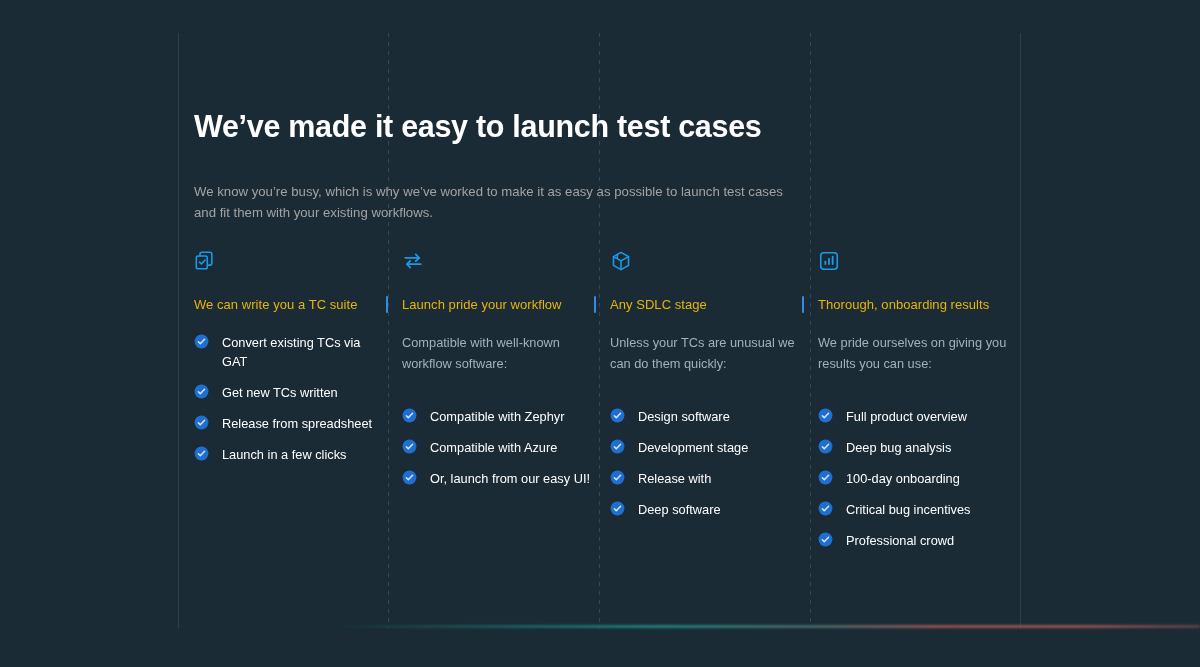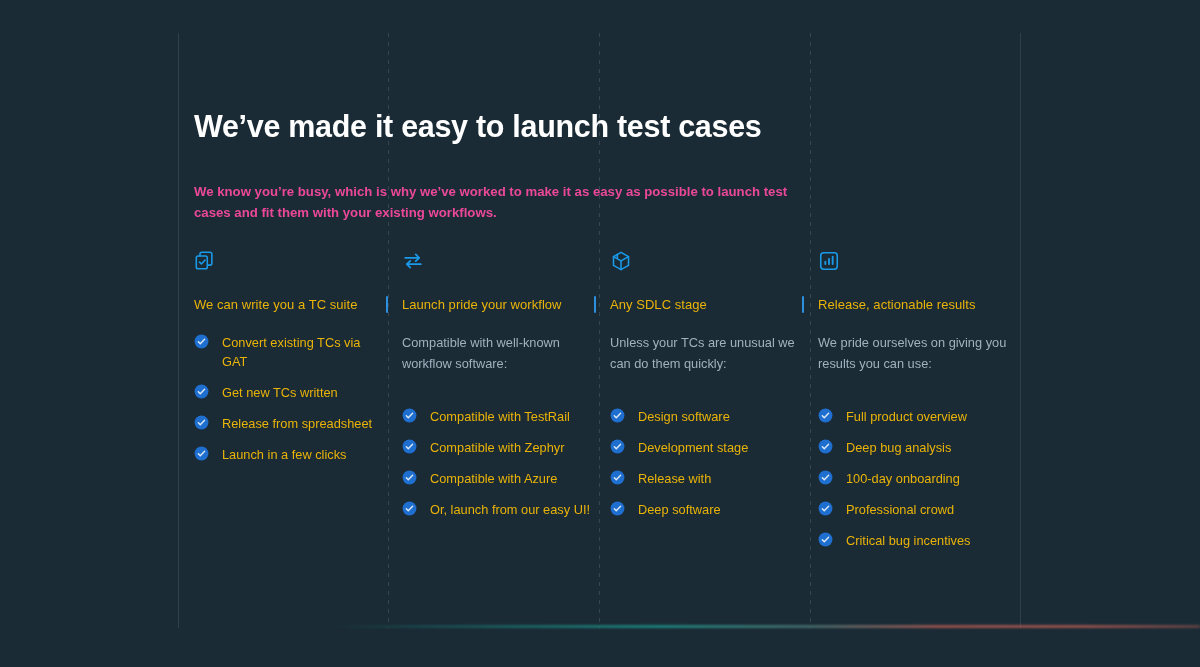--- a/index.html
+++ b/index.html
@@ -83,22 +83,22 @@
     color: #ffffff;
   }
 
   .subhead {
     position: absolute;
     left: 0;
     top: 181px;
     width: 600px;
     font-size: 13.2px;
     line-height: 21px;
-    color: #ec4899;
-    font-weight: bold;
+    color: #a3a3a3;
+    font-weight: normal;
   }
 
   
   .columns {
     position: absolute;
     left: 0;
     top: 250px;
     width: 830px;
     display: flex;
   }
@@ -152,21 +152,21 @@
     list-style: none;
     margin-top: 12px;
   }
 
   .col-list li {
     position: relative;
     padding-left: 28px;
     margin-bottom: 12px;
     font-size: 12.8px;
     line-height: 19px;
-    color: #eab308;
+    color: #ffffff;
     width: 190px;
   }
 
   .check {
     position: absolute;
     left: 0;
     top: 1px;
     width: 15px;
     height: 15px;
   }
@@ -257,29 +257,20 @@
       </div>
       <p class="col-desc">Compatible with well-known workflow software:</p>
       <ul class="col-list">
         <li>
           <span class="check">
             <svg width="15" height="15" viewBox="0 0 16 16">
                 <circle cx="8" cy="8" r="7.4" fill="#1f6fd0"></circle>
                 <path d="M4.6 8.2l2.1 2.2 4.6-4.8" fill="none" stroke="#dce9f4" stroke-width="1.5" stroke-linecap="round" stroke-linejoin="round"></path>
               </svg>
           </span>
-          <span>Compatible with TestRail</span>
-        </li>
-        <li>
-          <span class="check">
-            <svg width="15" height="15" viewBox="0 0 16 16">
-                <circle cx="8" cy="8" r="7.4" fill="#1f6fd0"></circle>
-                <path d="M4.6 8.2l2.1 2.2 4.6-4.8" fill="none" stroke="#dce9f4" stroke-width="1.5" stroke-linecap="round" stroke-linejoin="round"></path>
-              </svg>
-          </span>
           <span>Compatible with Zephyr</span>
         </li>
         <li>
           <span class="check">
             <svg width="15" height="15" viewBox="0 0 16 16">
                 <circle cx="8" cy="8" r="7.4" fill="#1f6fd0"></circle>
                 <path d="M4.6 8.2l2.1 2.2 4.6-4.8" fill="none" stroke="#dce9f4" stroke-width="1.5" stroke-linecap="round" stroke-linejoin="round"></path>
               </svg>
           </span>
           <span>Compatible with Azure</span>
@@ -354,21 +345,21 @@
       <span class="col-icon">
         <svg width="22" height="22" viewBox="0 0 24 24" fill="none" stroke="#1a9ae8" stroke-width="1.7" stroke-linecap="round" stroke-linejoin="round">
           <rect x="3" y="3" width="18" height="18" rx="3.2"></rect>
           <path d="M8 15.4V12.6" stroke-width="2"></path>
           <path d="M12 15.4V9.6" stroke-width="2"></path>
           <path d="M16 15.4V7.4" stroke-width="2"></path>
         </svg>
       </span>
       <div class="col-head-wrap">
         <span class="accent-bar"></span>
-        <div class="col-title">Release, actionable results</div>
+        <div class="col-title">Thorough, onboarding results</div>
       </div>
       <p class="col-desc">We pride ourselves on giving you results you can use:</p>
       <ul class="col-list">
         <li>
           <span class="check">
             <svg width="15" height="15" viewBox="0 0 16 16">
                 <circle cx="8" cy="8" r="7.4" fill="#1f6fd0"></circle>
                 <path d="M4.6 8.2l2.1 2.2 4.6-4.8" fill="none" stroke="#dce9f4" stroke-width="1.5" stroke-linecap="round" stroke-linejoin="round"></path>
               </svg>
           </span>
@@ -392,28 +383,28 @@
           </span>
           <span>100-day onboarding</span>
         </li>
         <li>
           <span class="check">
             <svg width="15" height="15" viewBox="0 0 16 16">
                 <circle cx="8" cy="8" r="7.4" fill="#1f6fd0"></circle>
                 <path d="M4.6 8.2l2.1 2.2 4.6-4.8" fill="none" stroke="#dce9f4" stroke-width="1.5" stroke-linecap="round" stroke-linejoin="round"></path>
               </svg>
           </span>
+          <span>Critical bug incentives</span>
+        </li>
+        <li>
+          <span class="check">
+            <svg width="15" height="15" viewBox="0 0 16 16">
+                <circle cx="8" cy="8" r="7.4" fill="#1f6fd0"></circle>
+                <path d="M4.6 8.2l2.1 2.2 4.6-4.8" fill="none" stroke="#dce9f4" stroke-width="1.5" stroke-linecap="round" stroke-linejoin="round"></path>
+              </svg>
+          </span>
           <span>Professional crowd</span>
-        </li>
-        <li>
-          <span class="check">
-            <svg width="15" height="15" viewBox="0 0 16 16">
-                <circle cx="8" cy="8" r="7.4" fill="#1f6fd0"></circle>
-                <path d="M4.6 8.2l2.1 2.2 4.6-4.8" fill="none" stroke="#dce9f4" stroke-width="1.5" stroke-linecap="round" stroke-linejoin="round"></path>
-              </svg>
-          </span>
-          <span>Critical bug incentives</span>
         </li>
       </ul>
     </div>
 
   </div>
 </div>
 
 </body></html>

